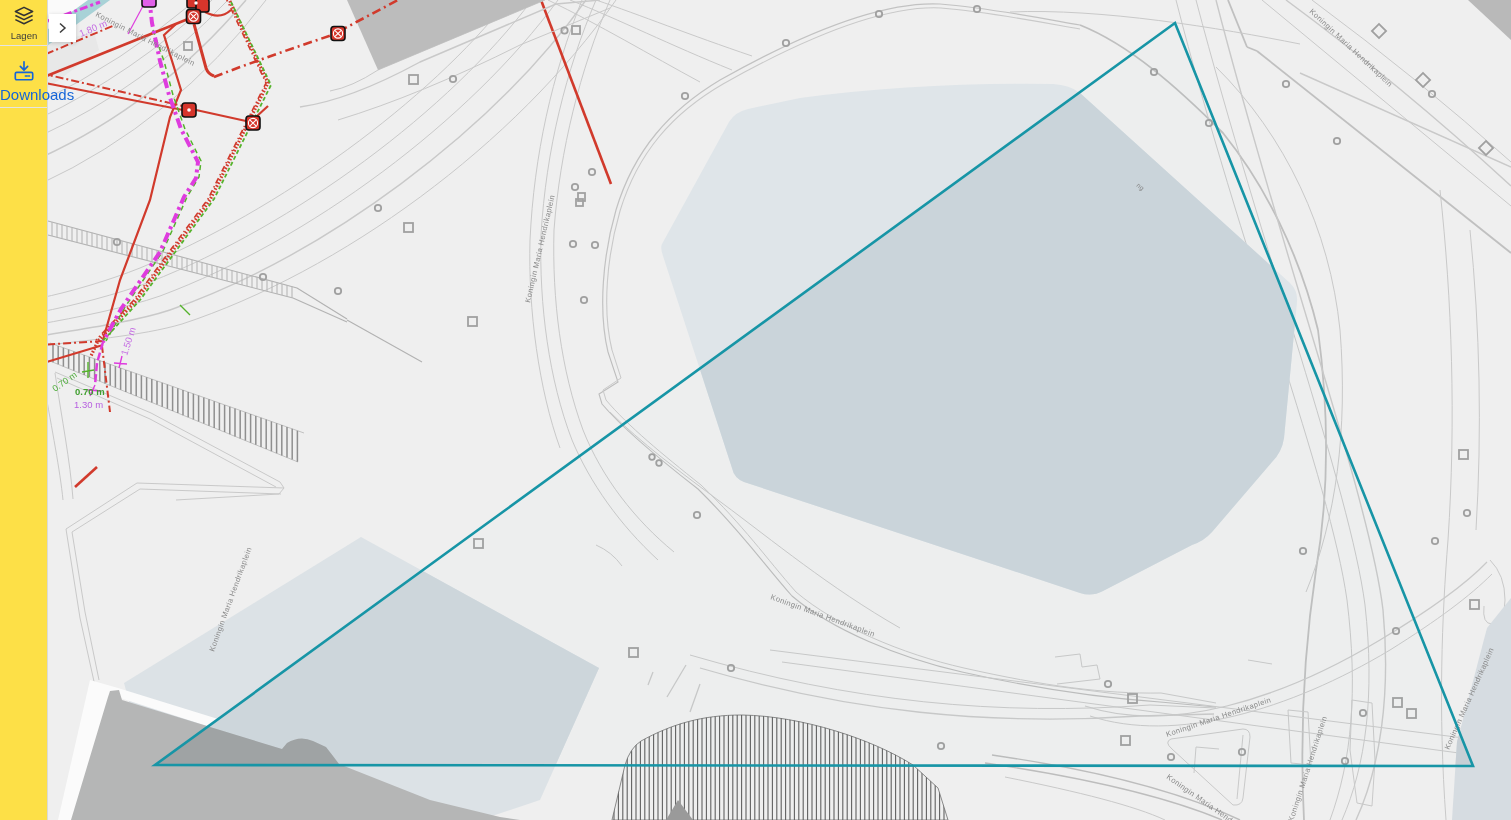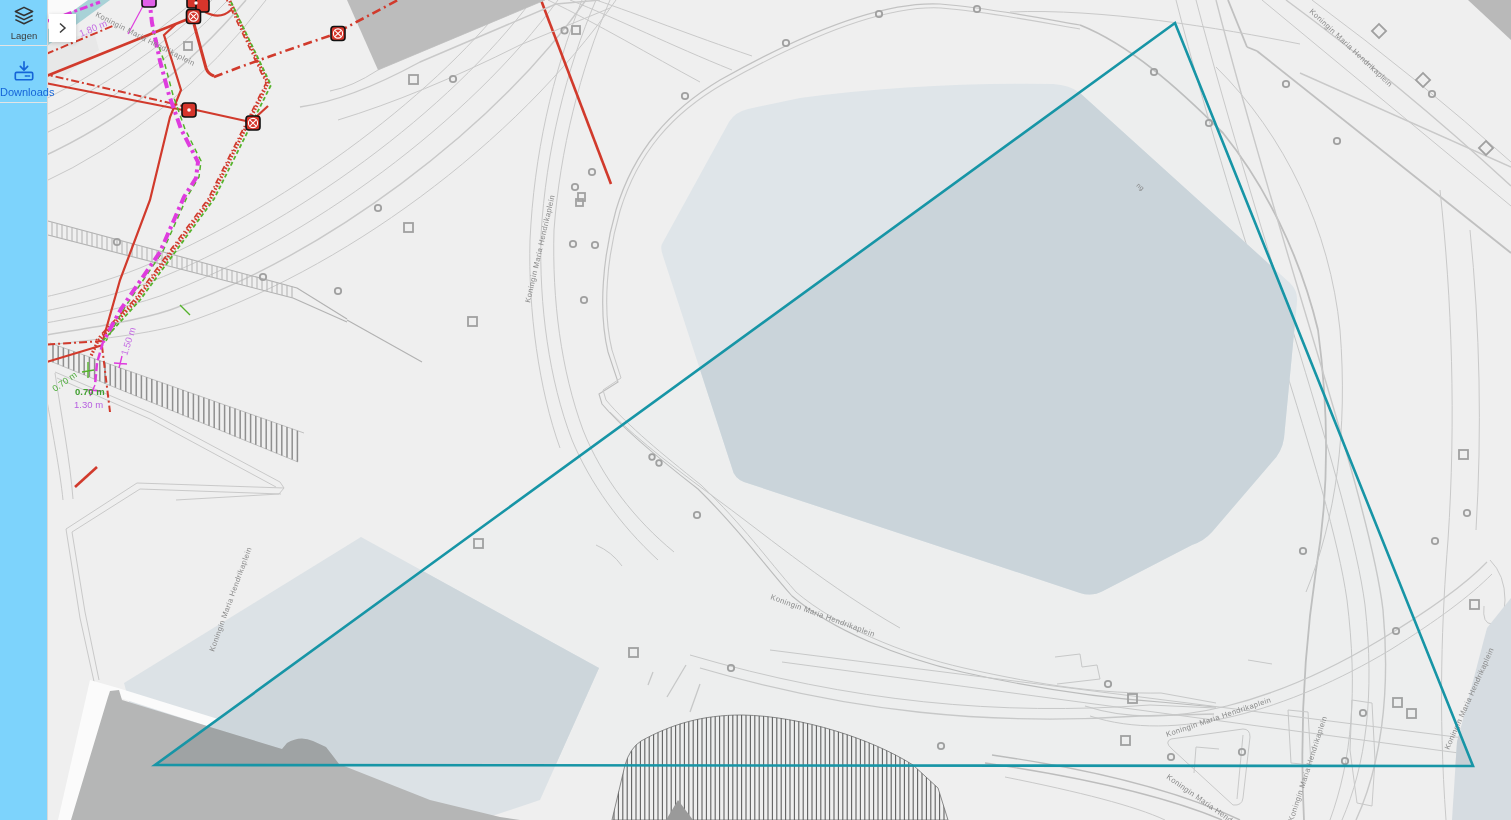--- a/index.html
+++ b/index.html
@@ -1,17 +1,17 @@
 <!DOCTYPE html>
 <html><head>
 <meta charset="utf-8">
 <style>
 html,body{margin:0;padding:0;width:1511px;height:820px;overflow:hidden;background:#efefef;font-family:"Liberation Sans",sans-serif;}
 #map{position:absolute;left:0;top:0;}
-#sidebar{position:absolute;left:0;top:0;width:48px;height:820px;background:#7dd3fc;border-right:1px solid #d9d9d9;box-sizing:border-box;}
+#sidebar{position:absolute;left:0;top:0;width:48px;height:820px;background:#fde047;border-right:1px solid #d9d9d9;box-sizing:border-box;}
 .sb-item{width:48px;text-align:center;}
 .sb-label{font-size:9.5px;color:#3c3c3c;display:block;white-space:nowrap;}
 .sb-div{border-bottom:1px solid #e4e4e4;height:0;}
 #expandbtn{position:absolute;left:49px;top:14px;width:27px;height:28px;background:#fff;box-shadow:0 1px 4px rgba(0,0,0,0.18);display:flex;align-items:center;justify-content:center;}
 </style>
 </head>
 <body>
 
 <svg id="map" width="1511" height="820" viewBox="0 0 1511 820">
 <defs>
@@ -339,21 +339,21 @@
 <div class="sb-div" style="margin-top:4px;"></div>
 
 <div class="sb-item" style="padding-top:14px;">
 <svg width="22" height="22" viewBox="0 0 24 24">
 <g fill="none" stroke="#1565d8" stroke-width="1.8">
 <path d="M 12,2 L 12,10 M 8,7 L 12,11 L 16,7" stroke-linecap="round" stroke-linejoin="round"></path>
 <rect x="2.5" y="13.5" width="19" height="8" rx="1.5"></rect>
 <path d="M 13.5,17.5 L 15.5,17.5 M 17,17.5 L 18,17.5" stroke-linecap="round"></path>
 </g>
 </svg>
-<span class="sb-label" style="color:#1565d8;font-size:11px;">Downloads</span>
+<span class="sb-label" style="color:#1565d8;font-size:15px;">Downloads</span>
 </div>
 
 <div class="sb-div" style="margin-top:4px;"></div>
 </div>
 
 <div id="expandbtn">
 <svg width="9" height="12" viewBox="0 0 9 12">
       <path d="M 2,1.5 L 7,6 L 2,10.5" fill="none" stroke="#3c3c3c" stroke-width="1.5"></path>
     </svg>
 </div>

